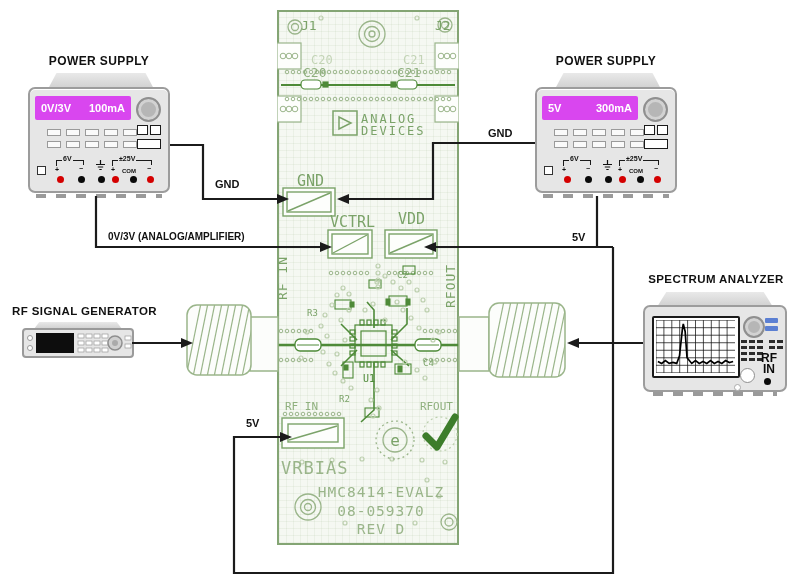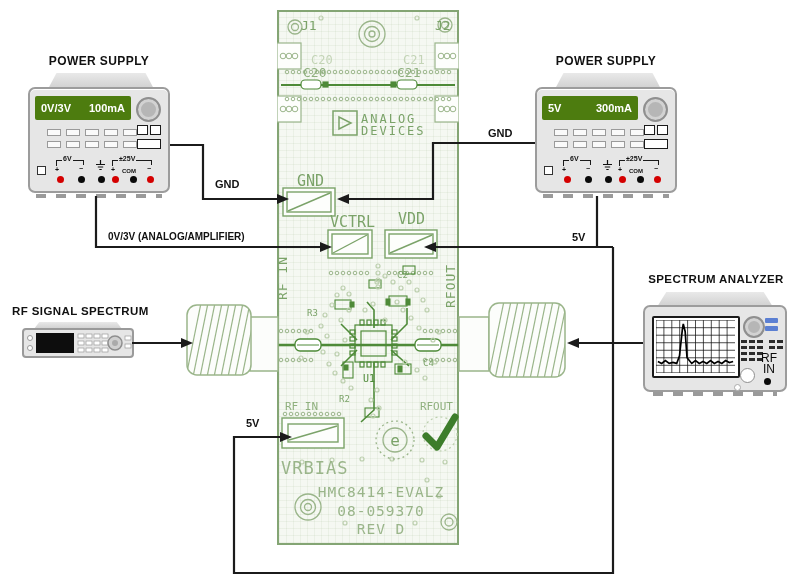--- a/index.html
+++ b/index.html
@@ -15,21 +15,21 @@
          repeating-linear-gradient(0deg, rgba(140,170,120,.10) 0 1px, transparent 1px 7px),
          repeating-linear-gradient(90deg, rgba(140,170,120,.10) 0 1px, transparent 1px 7px);}
   #pcb svg{position:absolute;left:-2px;top:-2px;}
   .silktext{font-family:"DejaVu Sans Mono",monospace;}
   
   .psu{position:absolute;width:142px;height:125px;z-index:2;}
   .psu .lid{position:absolute;left:20px;top:0;width:106px;height:16px;background:linear-gradient(#e9e9e9,#cfcfcf);
             clip-path:polygon(8% 0,92% 0,100% 100%,0 100%);}
   .psu .body{position:absolute;left:0;top:14px;width:142px;height:106px;background:#e6e6e6;
              border:2px solid #9c9c9c;border-radius:7px;box-sizing:border-box;box-shadow:inset 0 1px 0 #fff;}
-  .psu .display{position:absolute;left:7px;top:23px;width:96px;height:24px;background:#4d7c0f;border-radius:2px;
+  .psu .display{position:absolute;left:7px;top:23px;width:96px;height:24px;background:#d946ef;border-radius:2px;
                 color:#fff;font-weight:bold;font-size:11px;display:flex;justify-content:space-between;
                 align-items:center;padding:0 6px;box-sizing:border-box;}
   .psu .knob{position:absolute;right:9px;top:24px;width:21px;height:21px;border-radius:50%;
              background:#b6b6b6;border:2px solid #8f8f8f;box-shadow:inset 0 0 0 3px #d2d2d2;}
   .psu .keys{position:absolute;left:19px;top:56px;display:grid;grid-template-columns:repeat(5,14px);
              grid-auto-rows:7px;gap:5px 5px;}
   .psu .keys i{background:#fafafa;border:1px solid #9a9a9a;}
   .psu .sq{position:absolute;width:9px;height:8px;border:1.4px solid #1a1a1a;background:#fff;}
   .psu .wide{position:absolute;width:22px;height:8px;border:1.4px solid #1a1a1a;background:#fff;}
   .psu .tiny{position:absolute;font-weight:bold;font-size:7px;color:#111;background:#e6e6e6;padding:0 1px;line-height:7px;}
@@ -48,21 +48,21 @@
   #sa{position:absolute;left:643px;top:292px;width:144px;height:104px;z-index:2;}
   #sa .lid{position:absolute;left:14px;top:0;width:116px;height:15px;background:linear-gradient(#e9e9e9,#cfcfcf);
            clip-path:polygon(8% 0,92% 0,100% 100%,0 100%);}
   #sa .body{position:absolute;left:0;top:13px;width:144px;height:87px;background:#e6e6e6;
             border:2px solid #9c9c9c;border-radius:7px;box-sizing:border-box;}
   #sa .screen{position:absolute;left:9px;top:24px;width:88px;height:62px;background:#fff;
               border:2.5px solid #1a1a1a;border-radius:2px;box-sizing:border-box;padding:2px;}
   #sa .knob{position:absolute;left:100px;top:24px;width:18px;height:18px;border-radius:50%;
             background:#b6b6b6;border:2px solid #8f8f8f;box-shadow:inset 0 0 0 3px #d2d2d2;}
   #sa .bluebtn{position:absolute;width:13px;height:5px;background:#5b7fd2;border-radius:1px;}
-  #sa .rfin{position:absolute;left:113px;top:61px;width:26px;text-align:center;font-weight:normal;
+  #sa .rfin{position:absolute;left:113px;top:61px;width:26px;text-align:center;font-weight:bold;
             font-size:12px;line-height:11px;color:#0a0a0a;}
   #sa .bnc{position:absolute;left:97px;top:76px;width:13px;height:13px;border-radius:50%;
            background:#fff;border:1.6px solid #8f8f8f;}
   #sa .blkdot{position:absolute;left:121px;top:86px;width:7px;height:7px;border-radius:50%;background:#0a0a0a;}
   #sa .tinydot{position:absolute;left:91px;top:92px;width:5px;height:5px;border-radius:50%;background:#fff;border:1px solid #aaa;}
   #overlay{position:absolute;left:0;top:0;z-index:5;pointer-events:none;}
 </style>
 </head>
 <body>
 
@@ -490,21 +490,21 @@
     <div class="tiny" style="left:118px;top:92px;">−</div>
     <div class="dot red" style="left:29px;"></div>
     <div class="dot blk" style="left:50px;"></div>
     <div class="dot blk" style="left:70px;"></div>
     <div class="dot red" style="left:84px;"></div>
     <div class="dot blk" style="left:102px;"></div>
     <div class="dot red" style="left:119px;"></div>
     <div class="feet" style="left:8px;top:121px;width:126px;"></div>
   </div>
 
-  <div class="title" style="left:12px;top:305px;font-size:11.5px;">RF SIGNAL SPECTRUM</div>
+  <div class="title" style="left:12px;top:305px;font-size:11.5px;">RF SIGNAL GENERATOR</div>
   <div id="rfgen">
     <div class="lid"></div>
     <div class="body"></div>
     <svg width="112" height="30" style="position:absolute;left:0;top:6px;">
       <circle cx="8" cy="10" r="2.5" stroke="#999" fill="#fff"></circle>
       <circle cx="8" cy="20" r="2.5" stroke="#999" fill="#fff"></circle>
       <rect x="14" y="5" width="38" height="20" fill="#0d0d0d"></rect>
       <g fill="#fff" stroke="#999" stroke-width="0.7">
         <rect x="56" y="6" width="6" height="4"></rect>
           <rect x="64" y="6" width="6" height="4"></rect>

